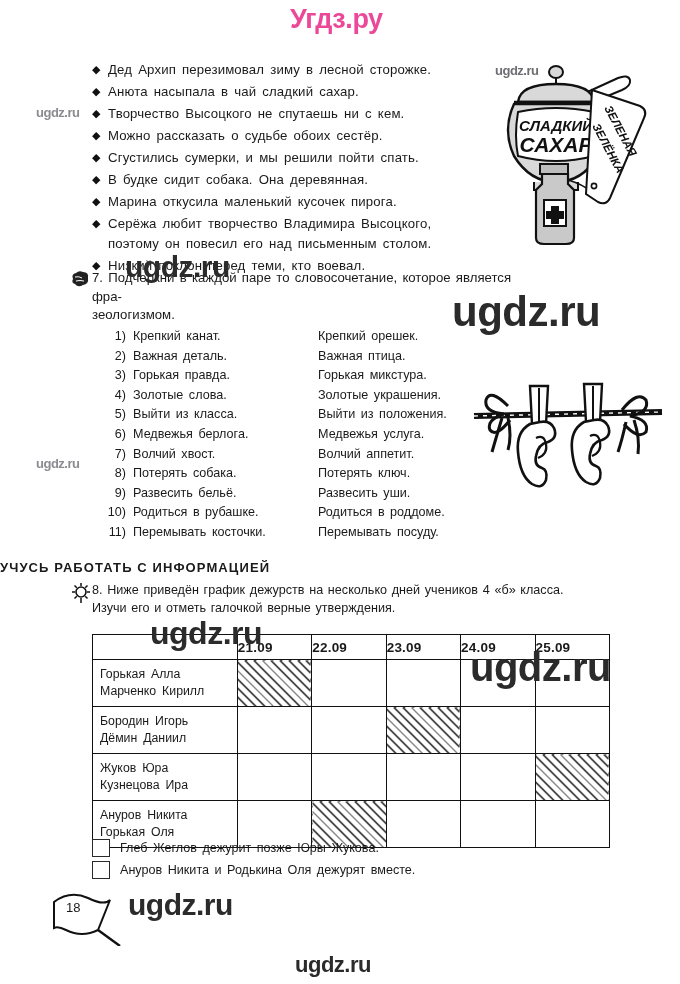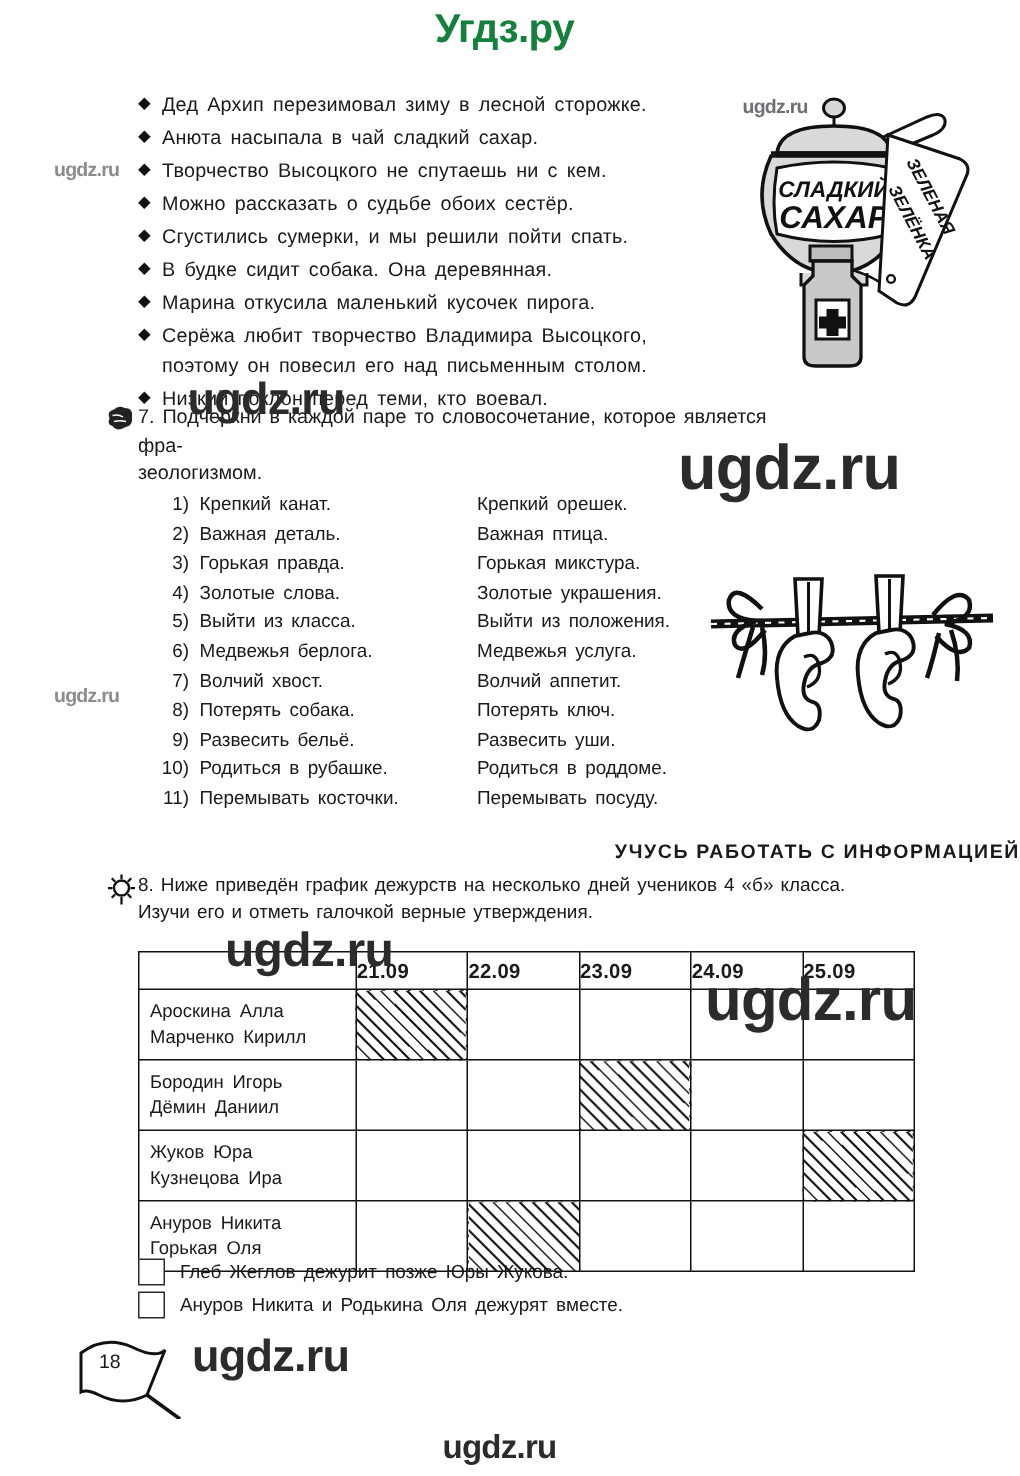--- a/index.html
+++ b/index.html
@@ -9,21 +9,21 @@
     font-family:"Liberation Sans","DejaVu Sans",sans-serif;
     color:#1a1a1a;
   }
   .page{position:absolute;inset:0;}
 
   
   .bleed{position:absolute;color:#e9e9ec;font-size:11px;line-height:15px;
          letter-spacing:.4px;user-select:none;pointer-events:none;}
 
   .site-header{position:absolute;left:290px;top:4px;font-size:27px;
-      font-weight:700;letter-spacing:-.4px;color:#15803d;text-align:center;}
+      font-weight:700;letter-spacing:-.4px;color:#ec4899;text-align:center;}
 
   
   .wm{position:absolute;font-weight:700;color:#2b2b2b;letter-spacing:-.5px;
       user-select:none;}
   .wm.light{color:#9d9da3;}
 
   
   .bullets{position:absolute;left:92px;top:60px;width:420px;}
   .b-row{display:flex;align-items:flex-start;margin-bottom:2.5px;}
   .b-dot{width:16px;flex:0 0 16px;font-size:11px;line-height:19px;color:#111;}
@@ -38,21 +38,21 @@
   .icon-brain{position:absolute;left:-22px;top:1px;width:20px;height:18px;}
   .icon-bulb{position:absolute;left:-22px;top:0px;width:22px;height:22px;}
 
   .pairs{position:absolute;left:100px;top:327px;width:400px;}
   .p-row{display:flex;font-size:12.6px;line-height:19.6px;word-spacing:2px;}
   .p-num{flex:0 0 26px;text-align:right;padding-right:7px;}
   .p-a{flex:0 0 185px;}
   .p-b{flex:1;}
 
   
-  .banner{position:absolute;left:0;right:0;top:560px;text-align:right;
+  .banner{position:absolute;left:0;right:0;top:560px;text-align:left;
       font-size:13px;font-weight:700;letter-spacing:1.1px;}
 
   #task8{left:92px;top:582px;width:520px;}
   #task8 .task-head{font-size:12.6px;line-height:17.5px;word-spacing:1.2px;}
 
   
   .sched{position:absolute;left:92px;top:634px;border-collapse:collapse;
          width:518px;}
   .sched td,.sched th{border:1.6px solid #111;padding:0;}
   .sched .corner{width:145px;height:24px;}
@@ -279,21 +279,21 @@
       <th class="corner"></th>
       <th class="date">21.09</th>
       <th class="date">22.09</th>
       <th class="date">23.09</th>
       <th class="date">24.09</th>
       <th class="date">25.09</th>
     </tr>
 
     <tr>
       <td class="name">
-        <div>Ароскина  Алла</div>
+        <div>Горькая  Алла</div>
         <div>Марченко  Кирилл</div>
       </td>
       <td class="cell hatch"></td>
       <td class="cell"></td>
       <td class="cell"></td>
       <td class="cell"></td>
       <td class="cell"></td>
     </tr>
 
     <tr>

